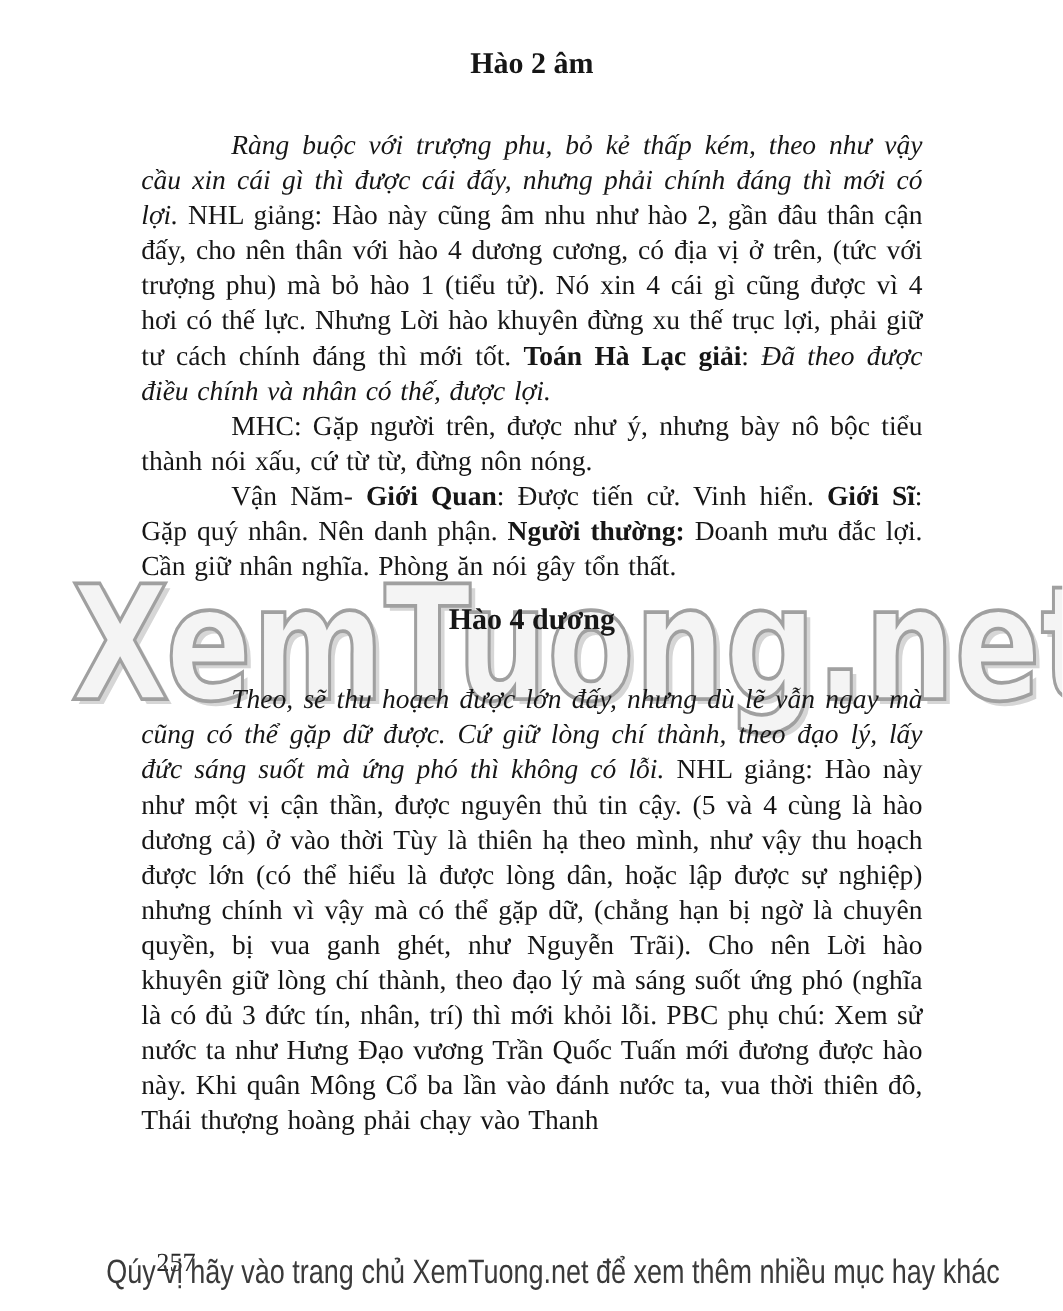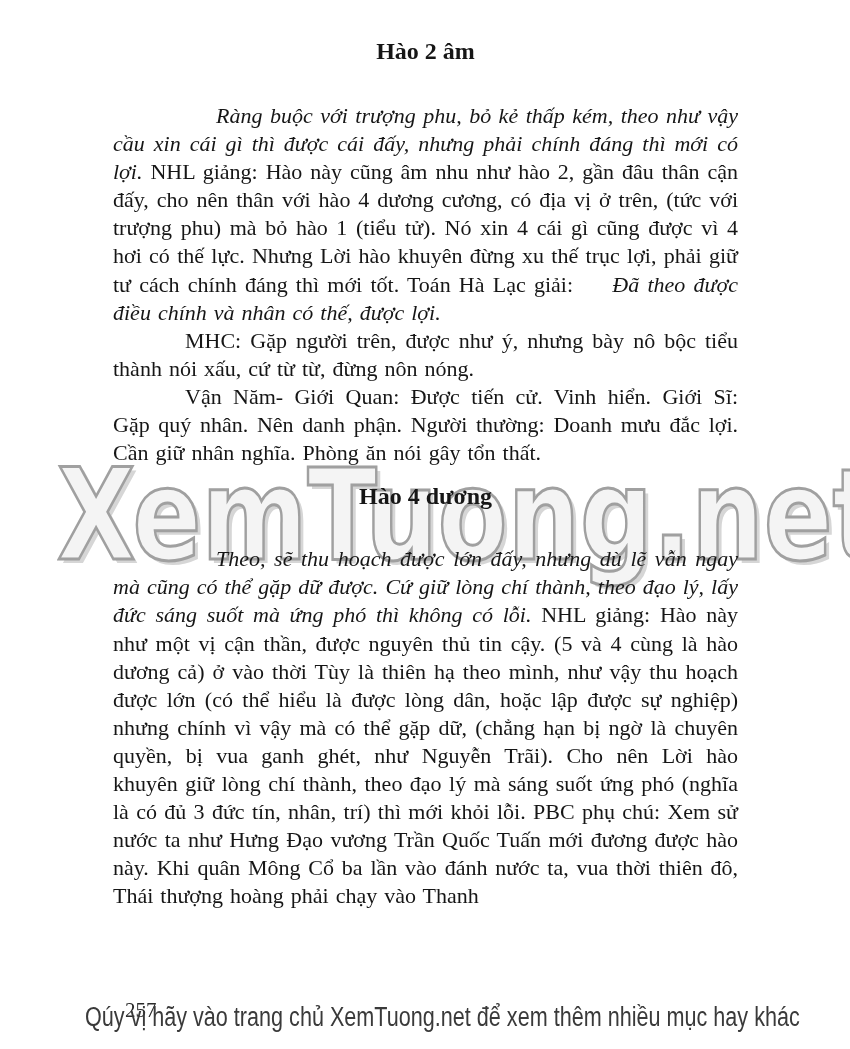--- a/index.html
+++ b/index.html
@@ -32,22 +32,22 @@
     margin-bottom: 34px;
   }
   .document-body p.paragraph {
     margin: 0;
     font-size: 22px;
     line-height: 28.1px;
     text-align: justify;
     text-indent: 72px;
     word-spacing: 1.5px;
   }
-  .run-italic { font-style: italic; margin-left: 31px; }
-  .run-bold { font-weight: 400; }
+  .run-italic { font-style: italic; }
+  .run-bold { font-weight: 700; }
 
   
   .watermark {
     position: absolute;
     left: 57px;
     top: 452px;
     z-index: 1;
     font-family: "DejaVu Sans", sans-serif;
     font-weight: 700;
     font-size: 127px;

